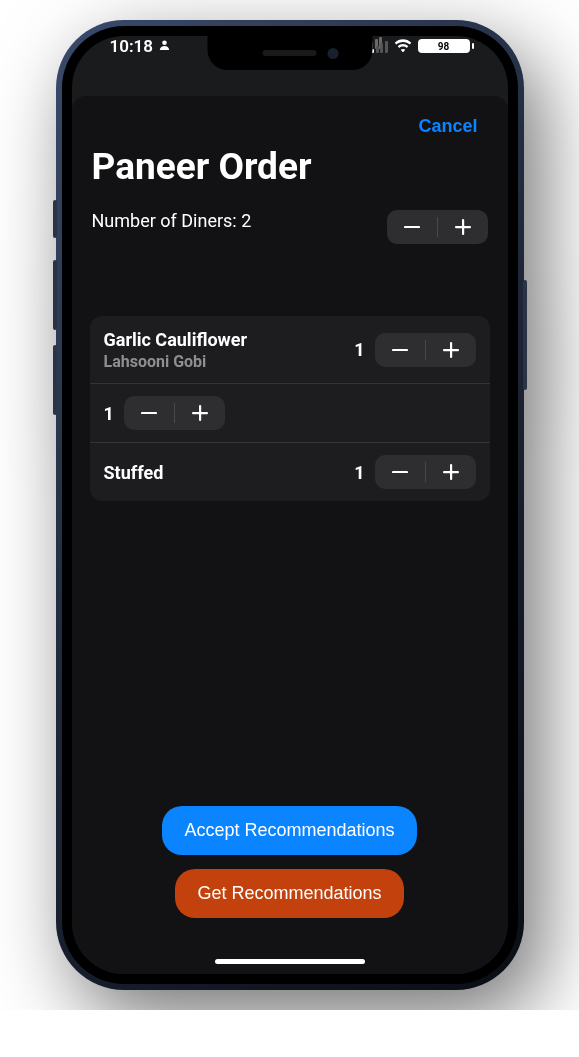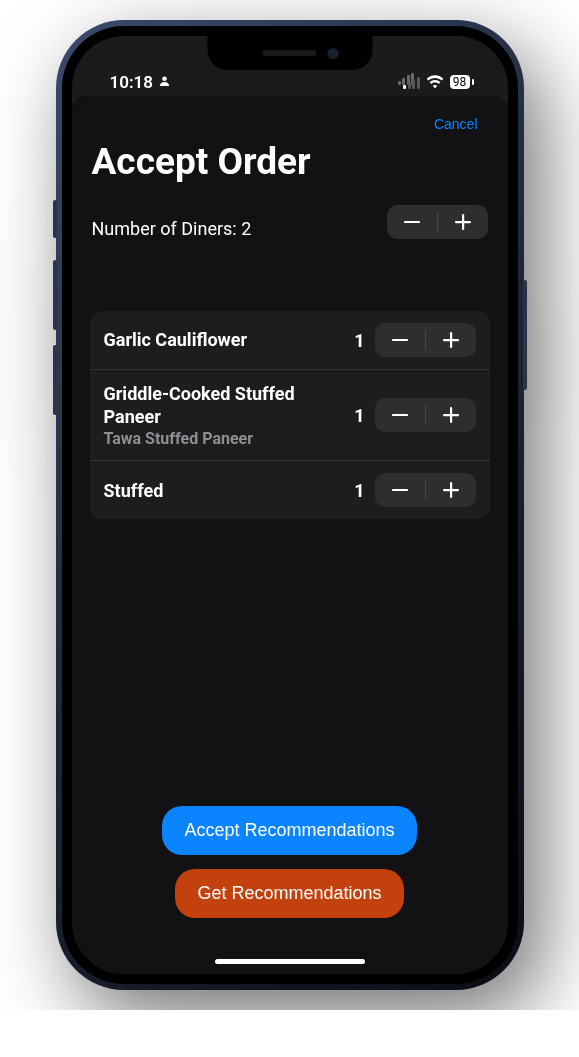--- a/index.html
+++ b/index.html
@@ -65,21 +65,21 @@
   .camera {
     position:absolute; right:34px; top:12px;
     width:11px; height:11px; background:#17202c; border-radius:50%;
   }
 
   
   .status-bar {
     height: 56px;
     display: flex;
     justify-content: space-between;
-    align-items: flex-end;
+    align-items: flex-start;
     padding: 0 34px 0 38px;
     color: #fff;
     font-size: 17px;
     font-weight: 600;
     position: relative;
     z-index: 5;
     flex-shrink: 0;
   }
   .status-left { display:flex; align-items:center; gap:6px; }
   .status-right { display:flex; align-items:center; gap:6px; }
@@ -92,54 +92,54 @@
   .cell-bars span:nth-child(3){height:10px;}
   .cell-bars span:nth-child(4){height:12px;}
   .dual-sim { position:relative; width:20px; height:14px; }
   .dual-sim .cell-bars { position:absolute; }
   .dual-sim .back { opacity:0.35; top:-2px; left:-2px; }
   .wifi-icon { width:18px; fill:#fff; }
   .battery {
     display:flex; align-items:center; gap:2px;
   }
   .battery-body {
-    width:20px; height:14px;
+    width:52px; height:14px;
     border-radius:4px;
     background:#fff;
     display:flex; align-items:center; justify-content:center;
-    color:#000; font-size:12px; font-weight:400;
+    color:#000; font-size:10px; font-weight:700;
   }
   .battery-tip { width:2px; height:6px; background:#fff; border-radius:1px; }
 
   
   .sheet {
     flex: 1;
     background: #121214;
     margin-top: 4px;
     border-top-left-radius: 14px;
     border-top-right-radius: 14px;
     display: flex;
     flex-direction: column;
     padding: 0 18px;
     position: relative;
   }
   .sheet-header {
     display:flex; justify-content:flex-end;
     padding: 20px 12px 6px 0;
   }
   .cancel-link {
-    color:#0a84ff; font-size:14px; font-weight:400;
+    color:#0a84ff; font-size:18px; font-weight:700;
     background:none; border:none; cursor:pointer;
   }
   .title {
     color:#fff; font-size:37px; font-weight:700;
     padding: 2px 2px 18px 2px;
   }
   .diners-row {
-    display:flex; justify-content:space-between; align-items:flex-end;
+    display:flex; justify-content:space-between; align-items:flex-start;
     padding: 4px 2px 10px 2px;
     gap: 18px;
   }
   .diners-label { color:#fff; font-size:18px; }
 
   .stepper {
     display:flex; background:#2e2e31; border-radius:10px;
     overflow:hidden; height:34px;
   }
   .stepper button {
@@ -244,21 +244,21 @@
                 </div>
             <div class="battery-tip"></div>
           </div>
         </div>
       </div>
 
       <div class="sheet">
         <div class="sheet-header">
           <button class="cancel-link">Cancel</button>
         </div>
-        <h1 class="title">Accept Order</h1>
+        <h1 class="title">Paneer Order</h1>
 
         <div class="diners-row">
           <span class="diners-label">Number of Diners: 2</span>
           <div class="stepper">
             <button>
               <svg width="16" height="2">
                     <rect width="16" height="2.2" rx="1" fill="#fff"></rect>
                   </svg>
             </button>
             <div class="divider"></div>
@@ -269,43 +269,40 @@
                   </svg>
             </button>
           </div>
         </div>
 
         <div class="list-card">
 
           <div class="list-row">
             <div class="item-text">
               <div class="item-title">Garlic Cauliflower</div>
+              <div class="item-sub">Lahsooni Gobi</div>
             </div>
             <span class="qty">1</span>
             <div class="stepper">
               <button>
                     <svg width="16" height="2">
                       <rect width="16" height="2.2" rx="1" fill="#fff"></rect>
                     </svg>
                   </button>
               <div class="divider"></div>
               <button>
                     <svg width="16" height="16" viewBox="0 0 16 16">
                       <rect x="7" y="0" width="2.2" height="16" rx="1" fill="#fff"></rect>
                       <rect x="0" y="7" width="16" height="2.2" rx="1" fill="#fff"></rect>
                     </svg>
                   </button>
             </div>
           </div>
 
           <div class="list-row">
-            <div class="item-text">
-              <div class="item-title">Griddle-Cooked Stuffed Paneer</div>
-              <div class="item-sub">Tawa Stuffed Paneer</div>
-            </div>
             <span class="qty">1</span>
             <div class="stepper">
               <button>
                     <svg width="16" height="2">
                       <rect width="16" height="2.2" rx="1" fill="#fff"></rect>
                     </svg>
                   </button>
               <div class="divider"></div>
               <button>
                     <svg width="16" height="16" viewBox="0 0 16 16">

